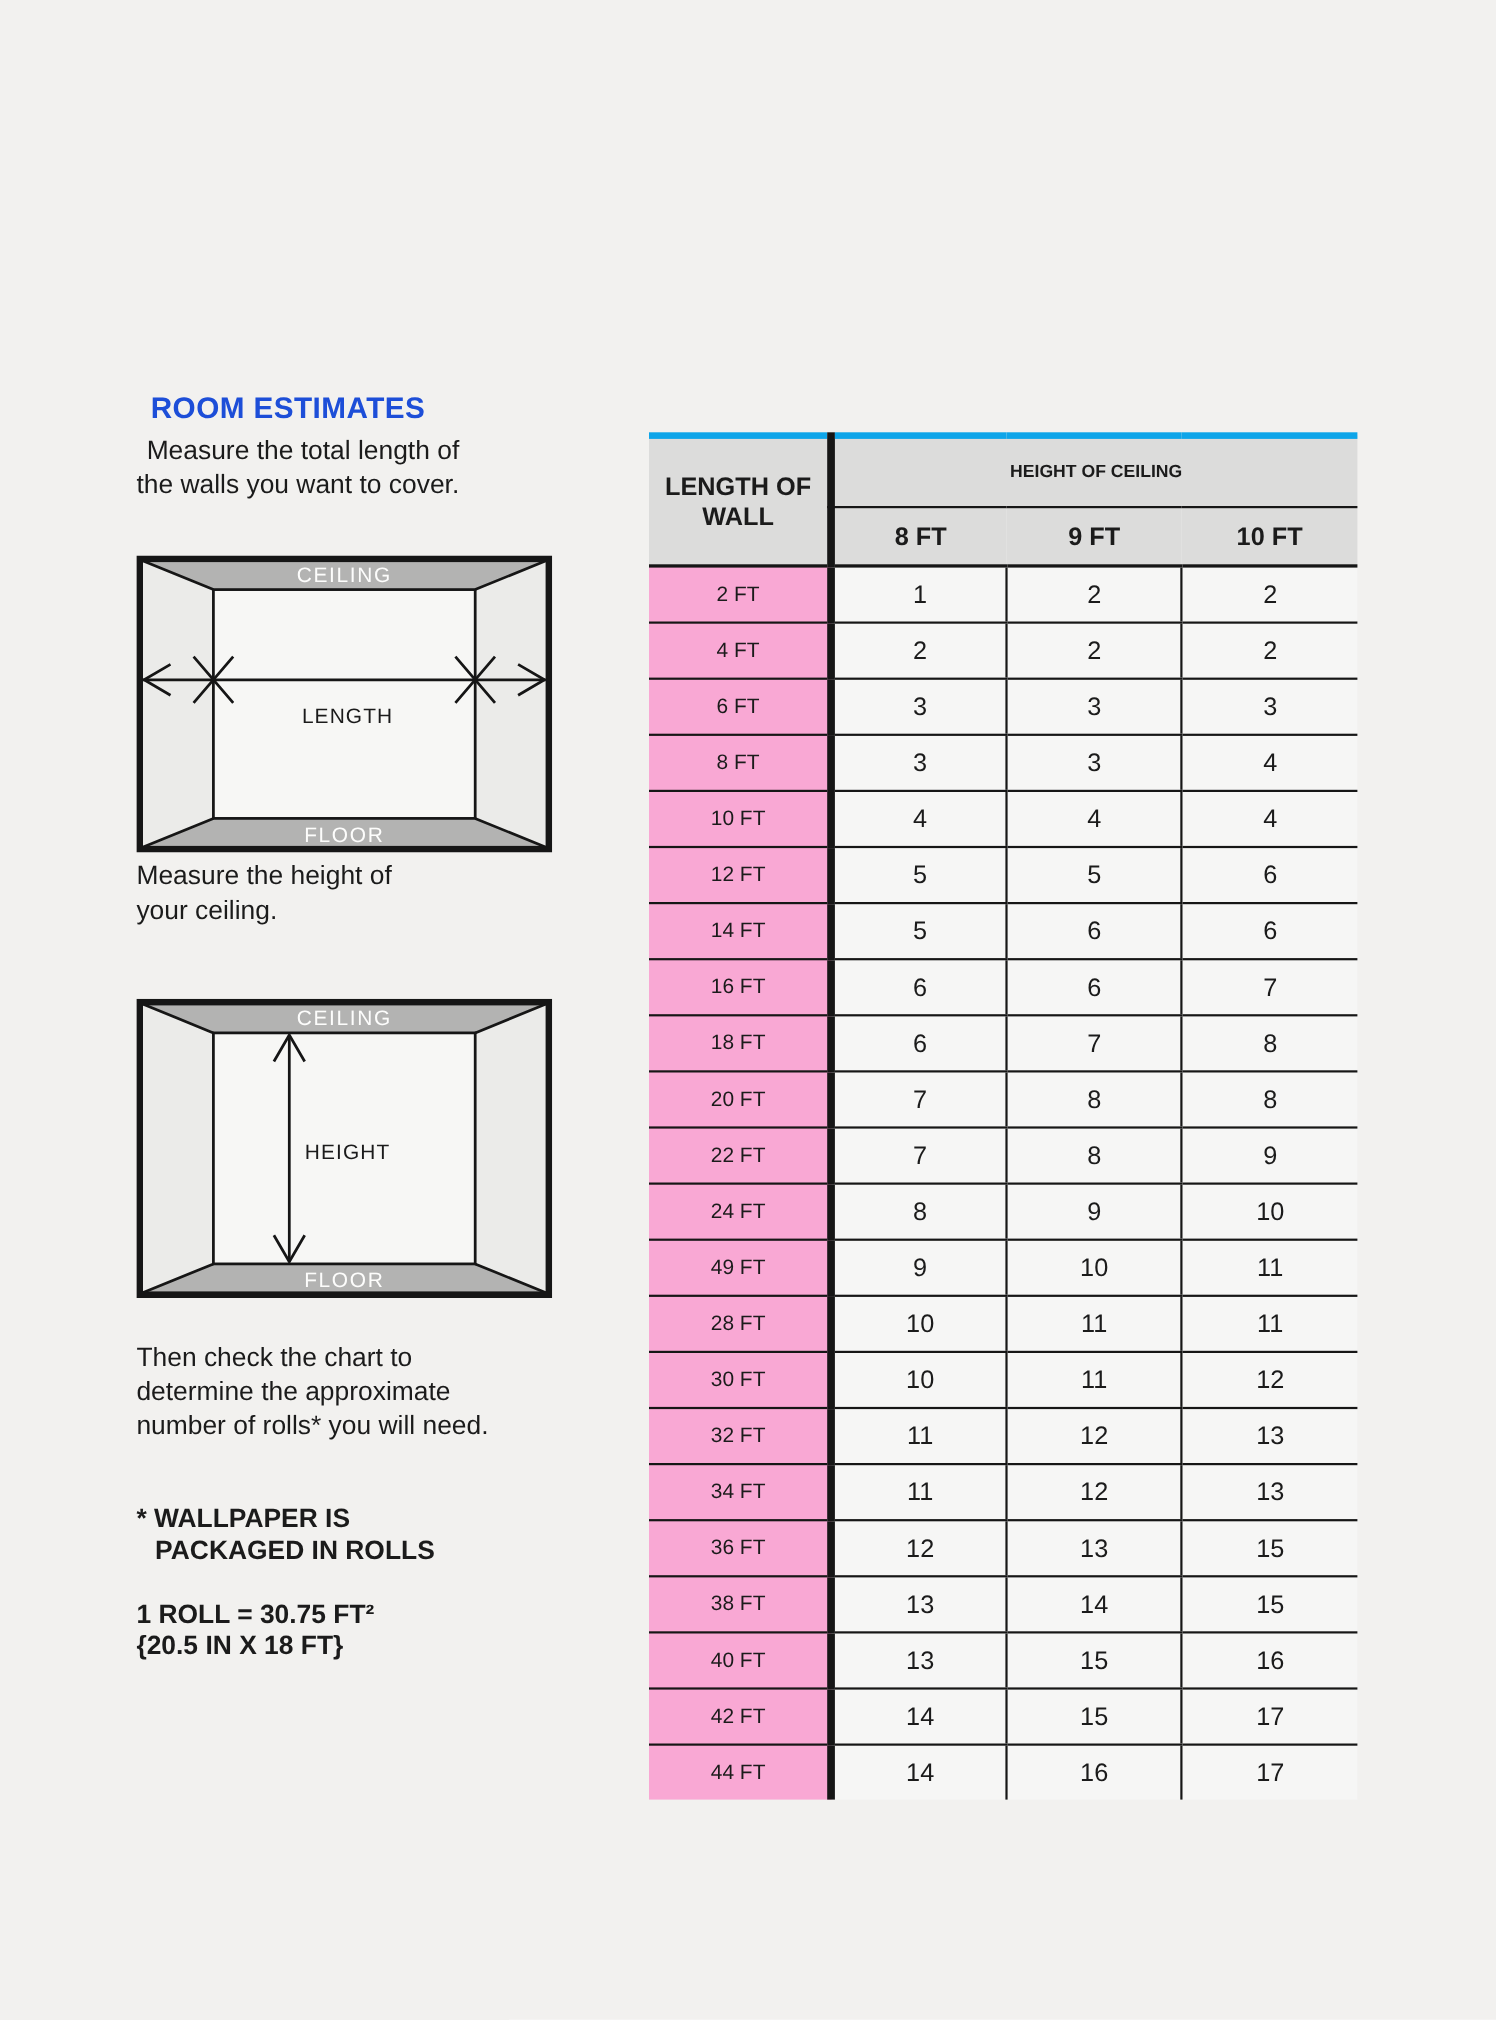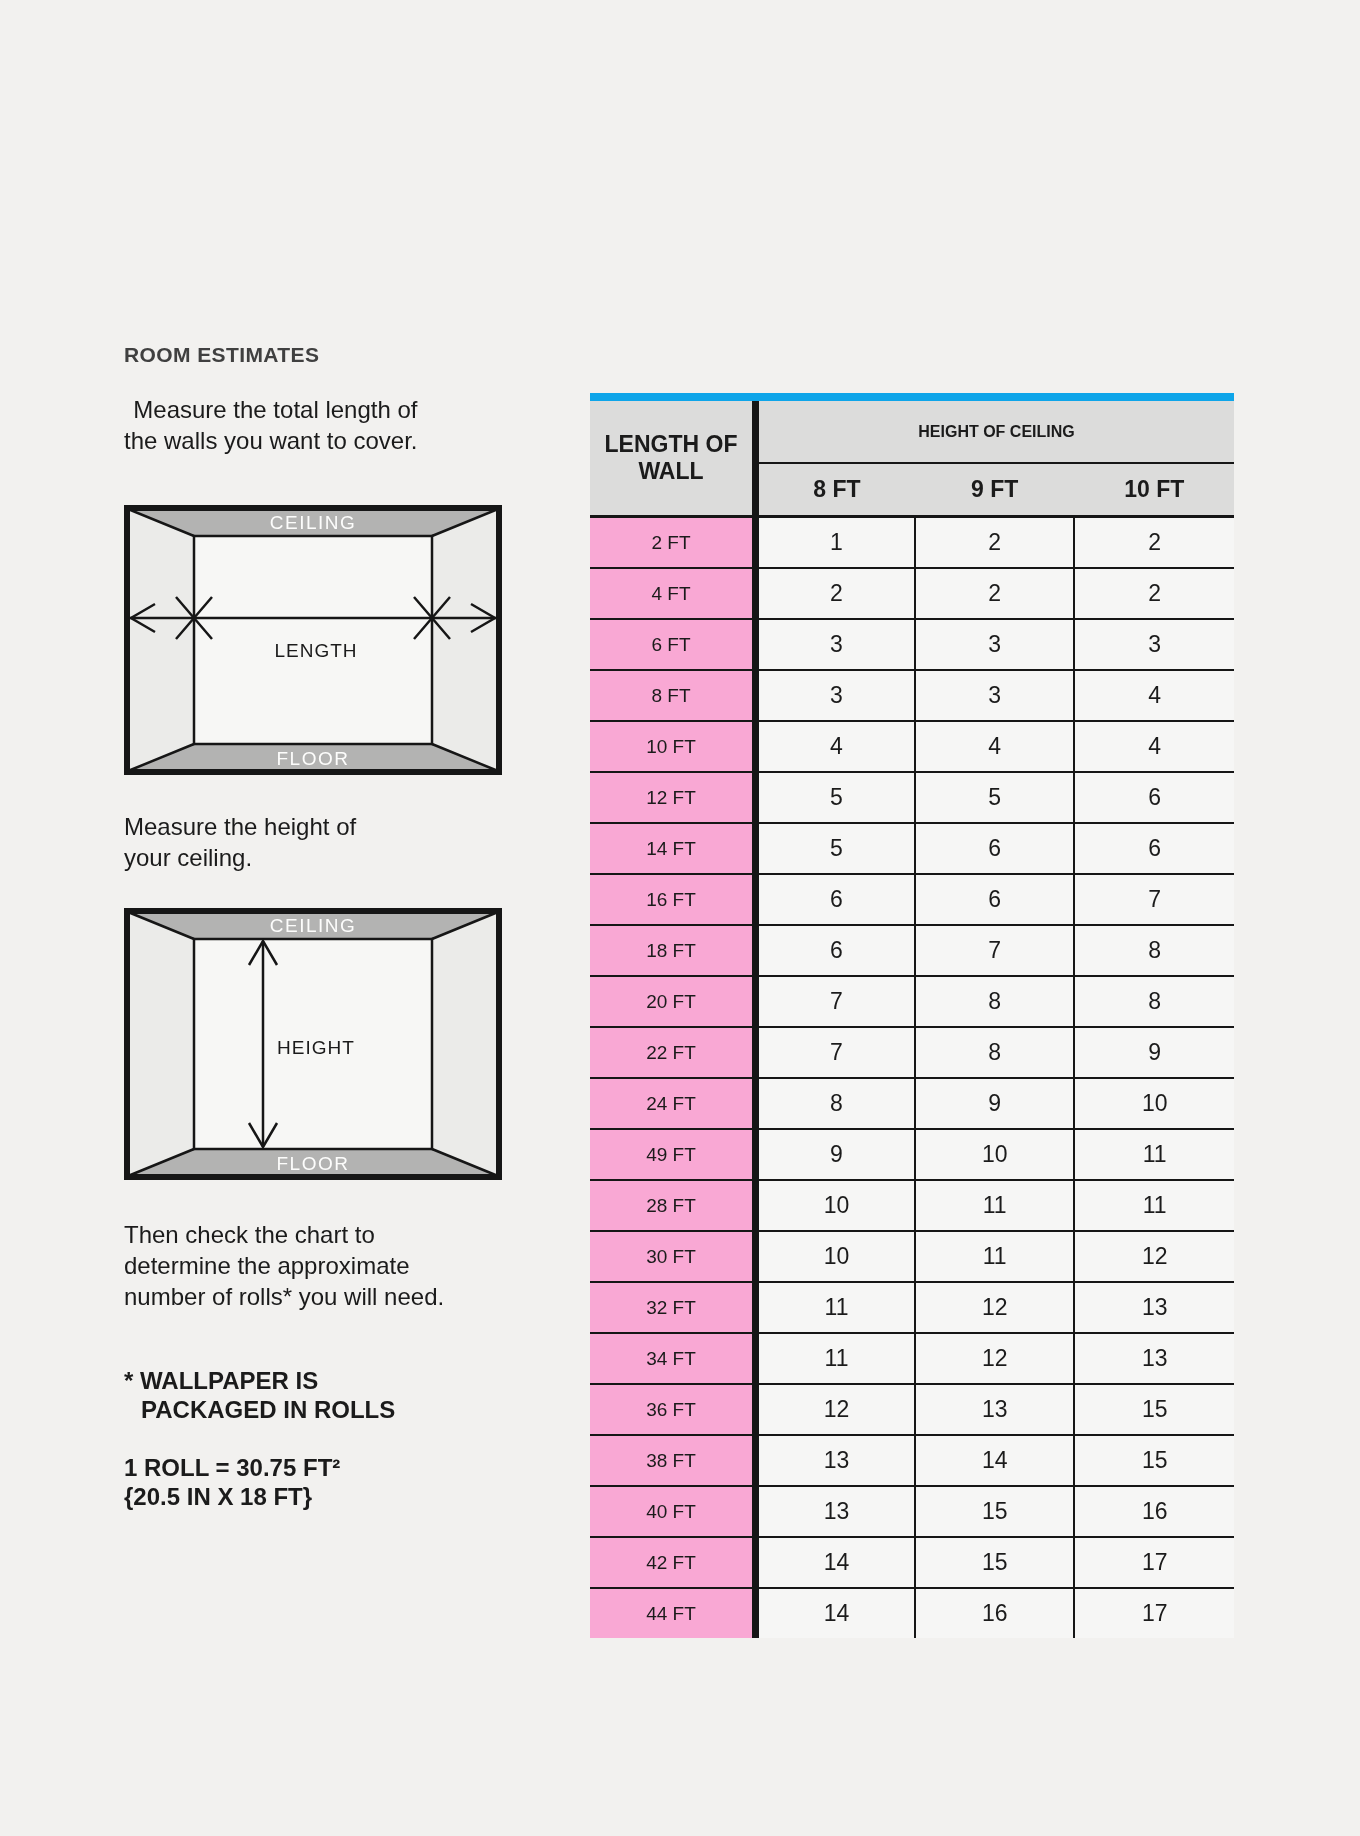--- a/index.html
+++ b/index.html
@@ -4,40 +4,40 @@
 <style>
   html,body { margin:0; padding:0; }
   .page {
     position:relative; width:1360px; height:1836px;
     background:#f2f1ef; overflow:hidden;
     font-family:"Liberation Sans","DejaVu Sans",sans-serif;
     color:#1b1b1b;
   }
   .abs { position:absolute; }
   .section-heading {
-    font-size:21px; font-weight:bold; letter-spacing:0.4px;
-    color:#404040; margin:0;
+    font-size:27px; font-weight:bold; letter-spacing:0.4px;
+    color:#1d4ed8; margin:13px;
   }
   .body-text {
     font-size:24px; line-height:31px; margin:0; white-space:pre-line;
   }
   .note-text, .roll-text {
     font-size:24px; font-weight:bold; line-height:29px; margin:0;
   }
   .note-line { display:block; }
   .note-line.indent { padding-left:17px; }
 
   .table-heading-wrap {
     left:590px; top:341px; width:644px; text-align:center;
   }
 
   
   .rolls-table {
     border-collapse:collapse; table-layout:fixed; width:644px;
-    border-top:8px solid #0ea5e9;
+    border-top:6px solid #0ea5e9;
   }
   .rolls-table col.c0 { width:165px; }
   .rolls-table col.cd { width:159px; }
   .rolls-table th, .rolls-table td {
     text-align:center; vertical-align:middle; padding:0;
   }
   .rolls-table th.corner {
     background:#dcdcdb; border-right:7px solid #161616;
     border-bottom:3px solid #161616;
     font-size:23px; line-height:27px; font-weight:bold;
@@ -92,21 +92,21 @@
     <rect x="70" y="31" width="238" height="208" fill="none" stroke="#161616" stroke-width="2.5"></rect>
     <rect x="3" y="3" width="372" height="264" fill="none" stroke="#161616" stroke-width="6"></rect>
     <text x="189" y="24" text-anchor="middle" class="band-label">CEILING</text>
     <text x="189" y="260" text-anchor="middle" class="band-label">FLOOR</text>
     <line x1="6" y1="113" x2="372" y2="113" stroke="#161616" stroke-width="2.5"></line>
     <path d="M31,99 L7,113 L31,127 M347,99 L371,113 L347,127" stroke="#161616" stroke-width="2.5" fill="none"></path>
     <path d="M52,92 L88,134 M88,92 L52,134 M290,92 L326,134 M326,92 L290,134" stroke="#161616" stroke-width="2.5" fill="none"></path>
     <text x="192" y="152" text-anchor="middle" class="measure-label">LENGTH</text>
   </svg>
 
-  <p class="abs body-text" style="left:124px; top:811px;">Measure the height of
+  <p class="abs body-text" style="left:124px; top:781px;">Measure the height of
 your ceiling.</p>
 
   <svg class="abs diagram" style="left:124px; top:908px;" width="378" height="272" viewBox="0 0 378 272">
     <rect x="3" y="3" width="372" height="266" fill="#f7f7f5"></rect>
     <polygon points="4,4 374,4 308,31 70,31" fill="#b3b3b2"></polygon>
     <polygon points="4,268 374,268 308,241 70,241" fill="#b3b3b2"></polygon>
     <polygon points="4,4 70,31 70,241 4,268" fill="#ebebe9"></polygon>
     <polygon points="374,4 308,31 308,241 374,268" fill="#ebebe9"></polygon>
     <rect x="70" y="31" width="238" height="210" fill="#f7f7f5"></rect>
     <path d="M4,4 L70,31 M374,4 L308,31 M4,268 L70,241 M374,268 L308,241" stroke="#161616" stroke-width="2.5" fill="none"></path>

